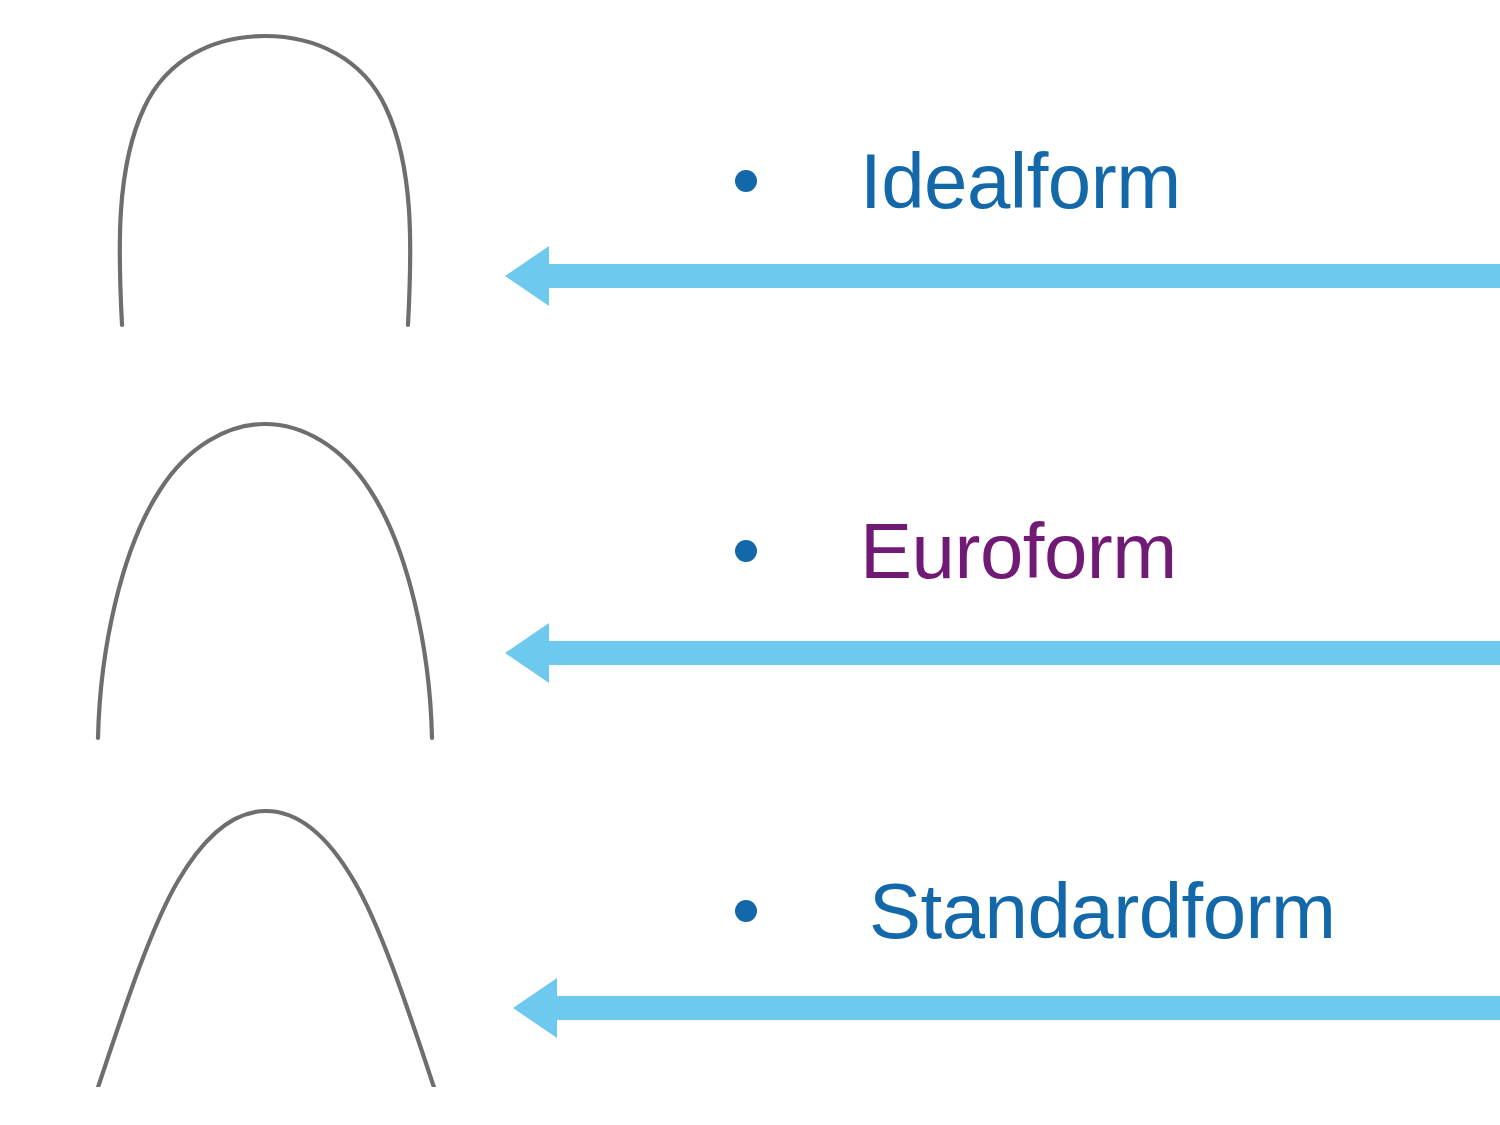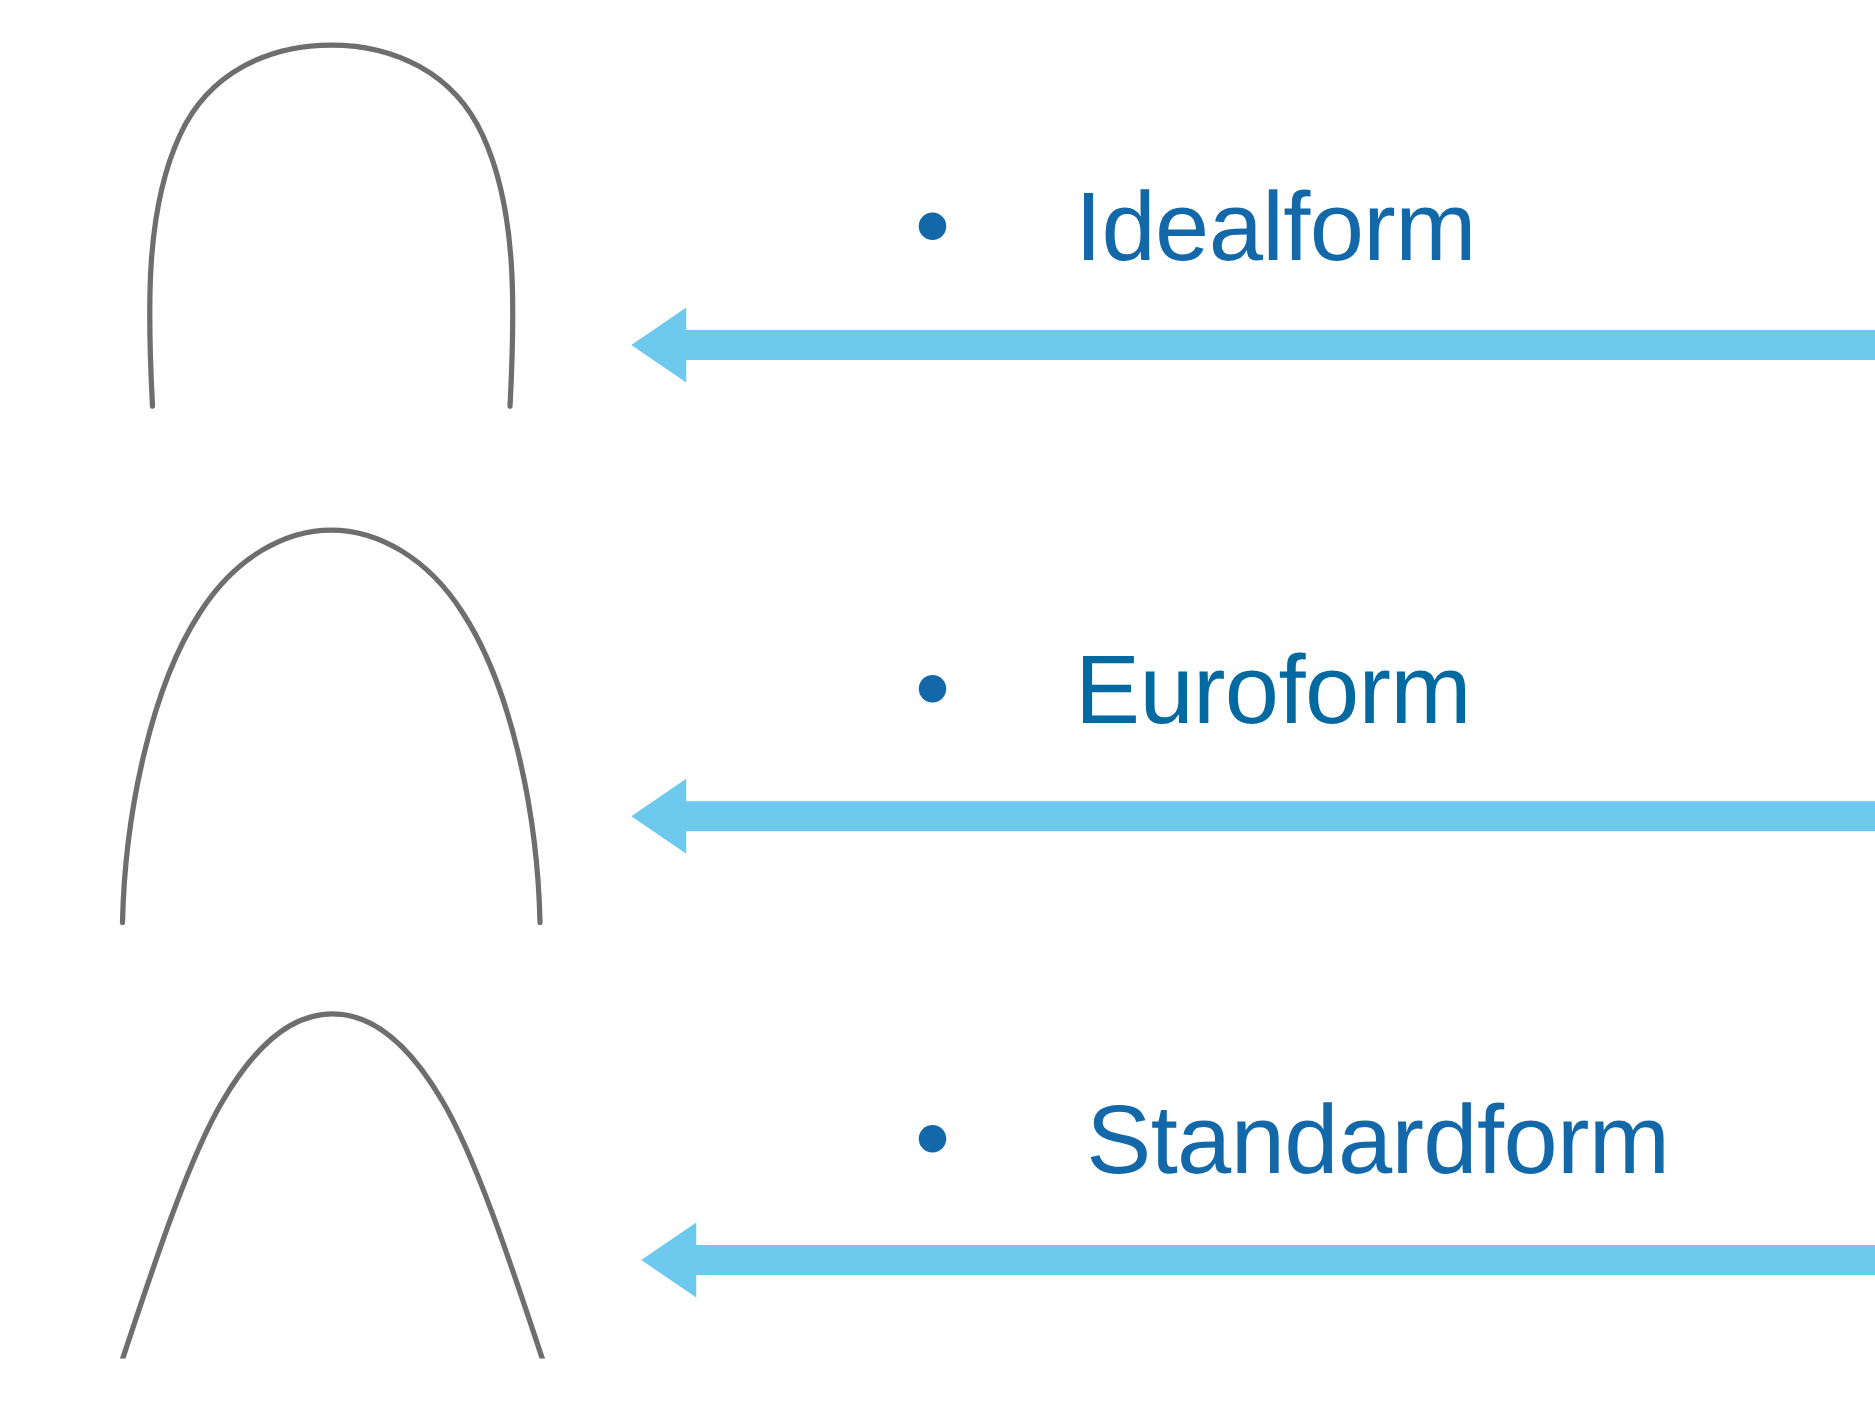--- a/index.html
+++ b/index.html
@@ -113,21 +113,21 @@
   </div>
 
   <div class="arrow-row" id="arrow-euroform">
     <svg viewBox="0 0 1000 80" preserveAspectRatio="none">
       <path d="M 0 40 L 44 10 L 44 28 L 1000 28 L 1000 52 L 44 52 L 44 70 Z" fill="#6DC9EE"></path>
     </svg>
   </div>
 
   <div class="label-row" id="label-euroform">
     <span class="bullet" style="background:#1268A8"></span>
-    <span class="label-text" style="color:#0369a1">Euroform</span>
+    <span class="label-text" style="color:#701a75">Euroform</span>
   </div>
 
   <div class="arch-figure" id="arch-standardform">
     <svg viewBox="0 0 420 340" preserveAspectRatio="none">
       <path d="M 26 338
                C 52 262, 86 150, 118 96
                C 146 48, 176 26, 206 26
                C 236 26, 266 48, 294 96
                C 326 150, 360 262, 386 338" fill="none" stroke="#6E6E6E" stroke-width="4.2" stroke-linecap="round"></path>
     </svg>

